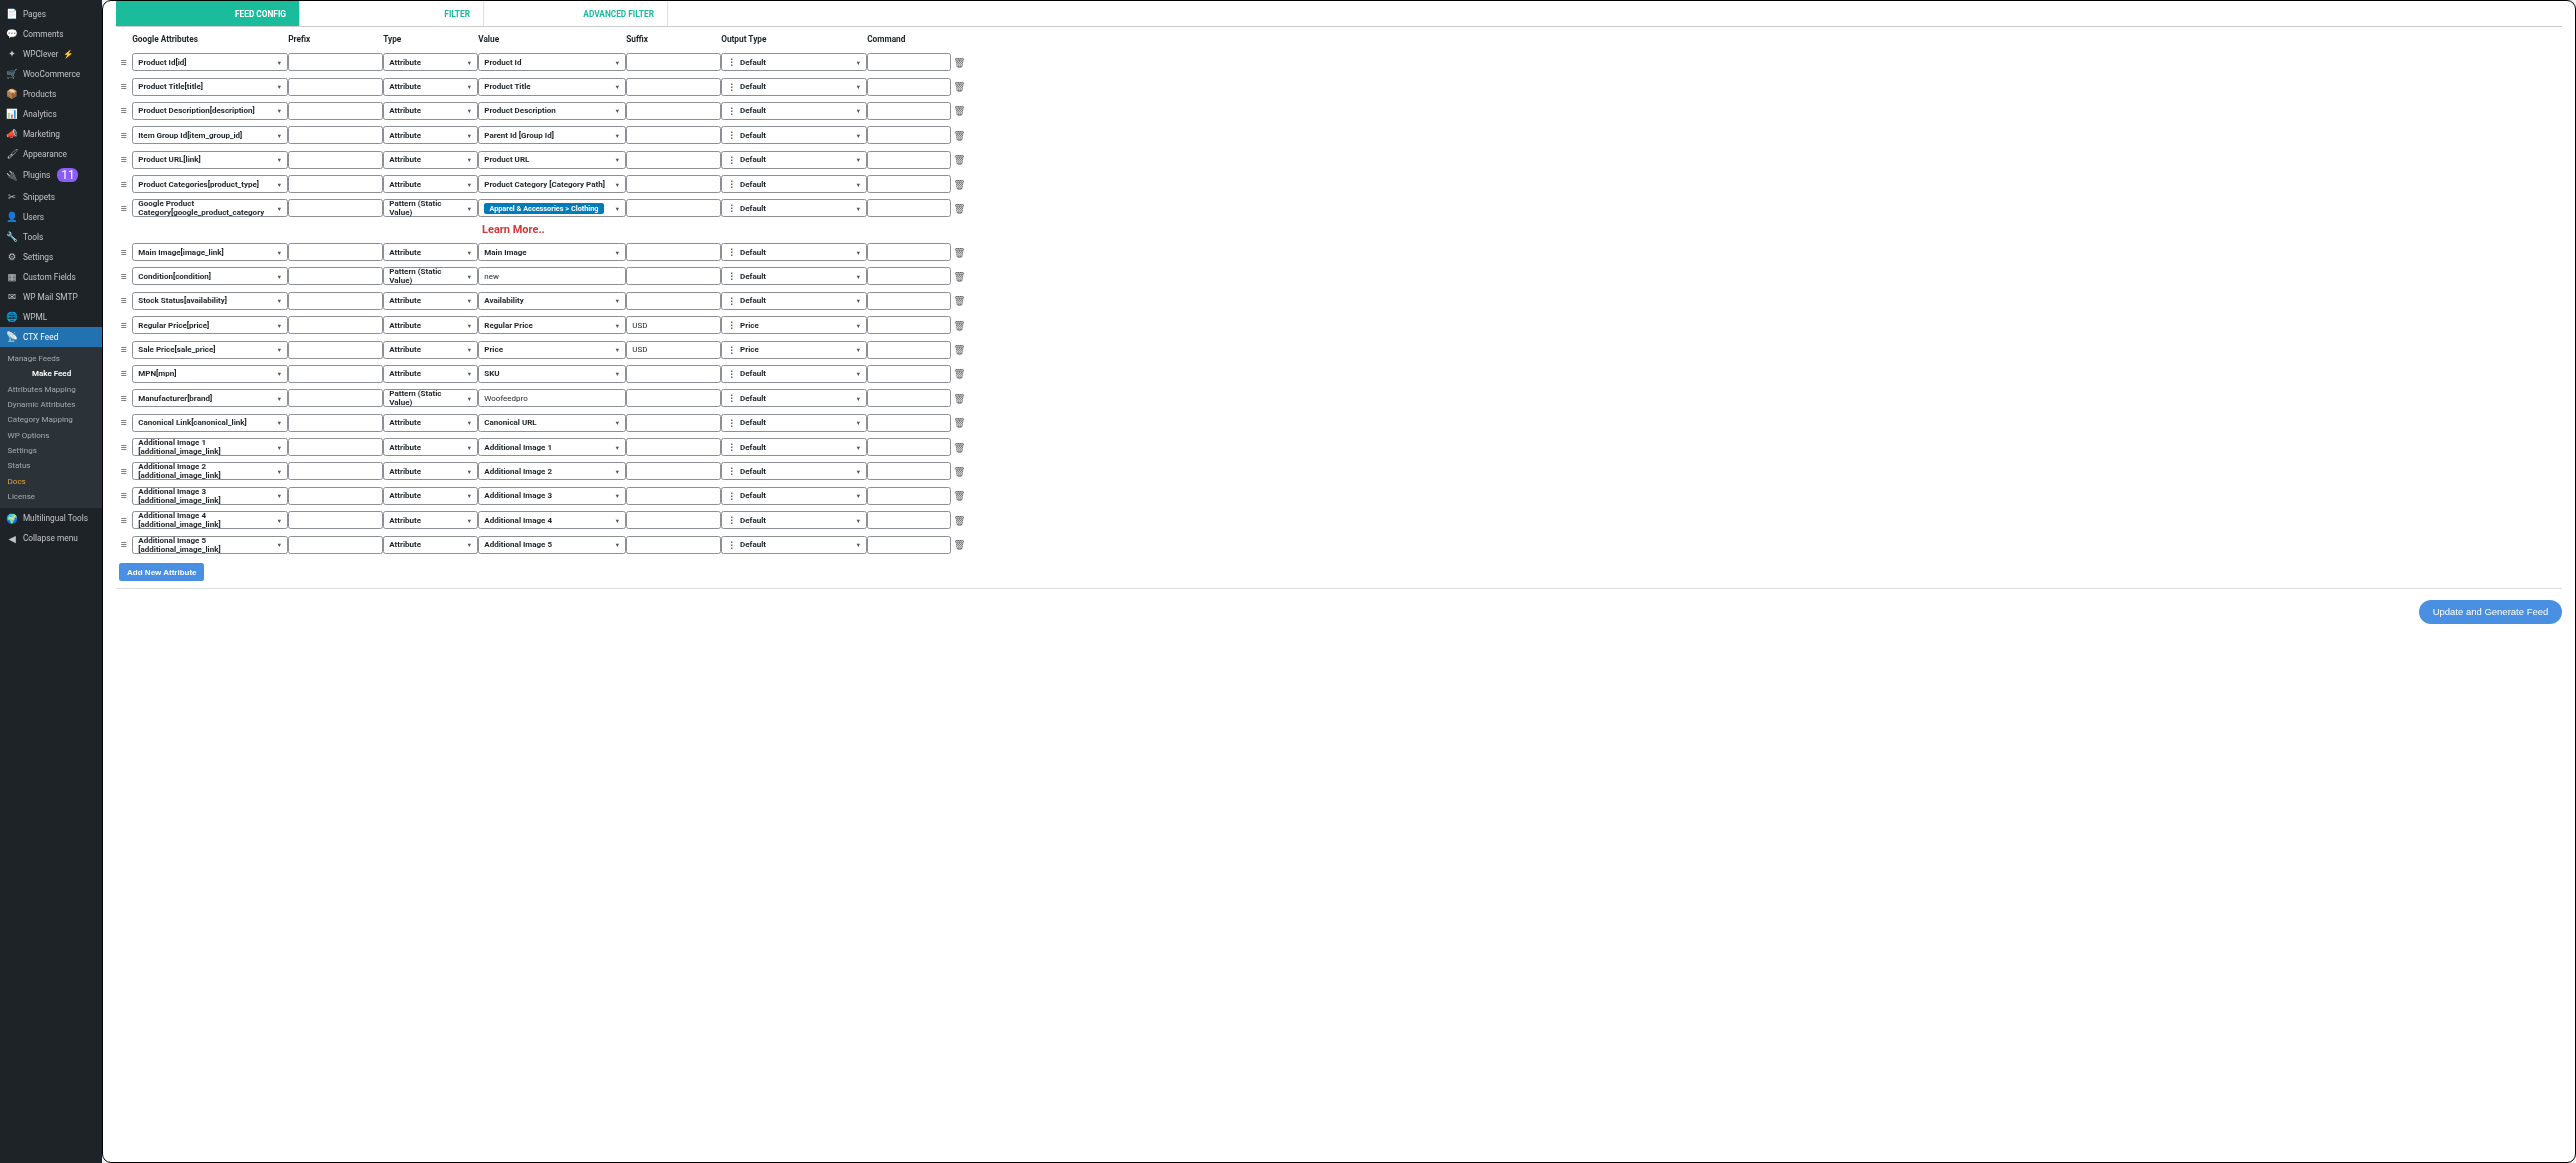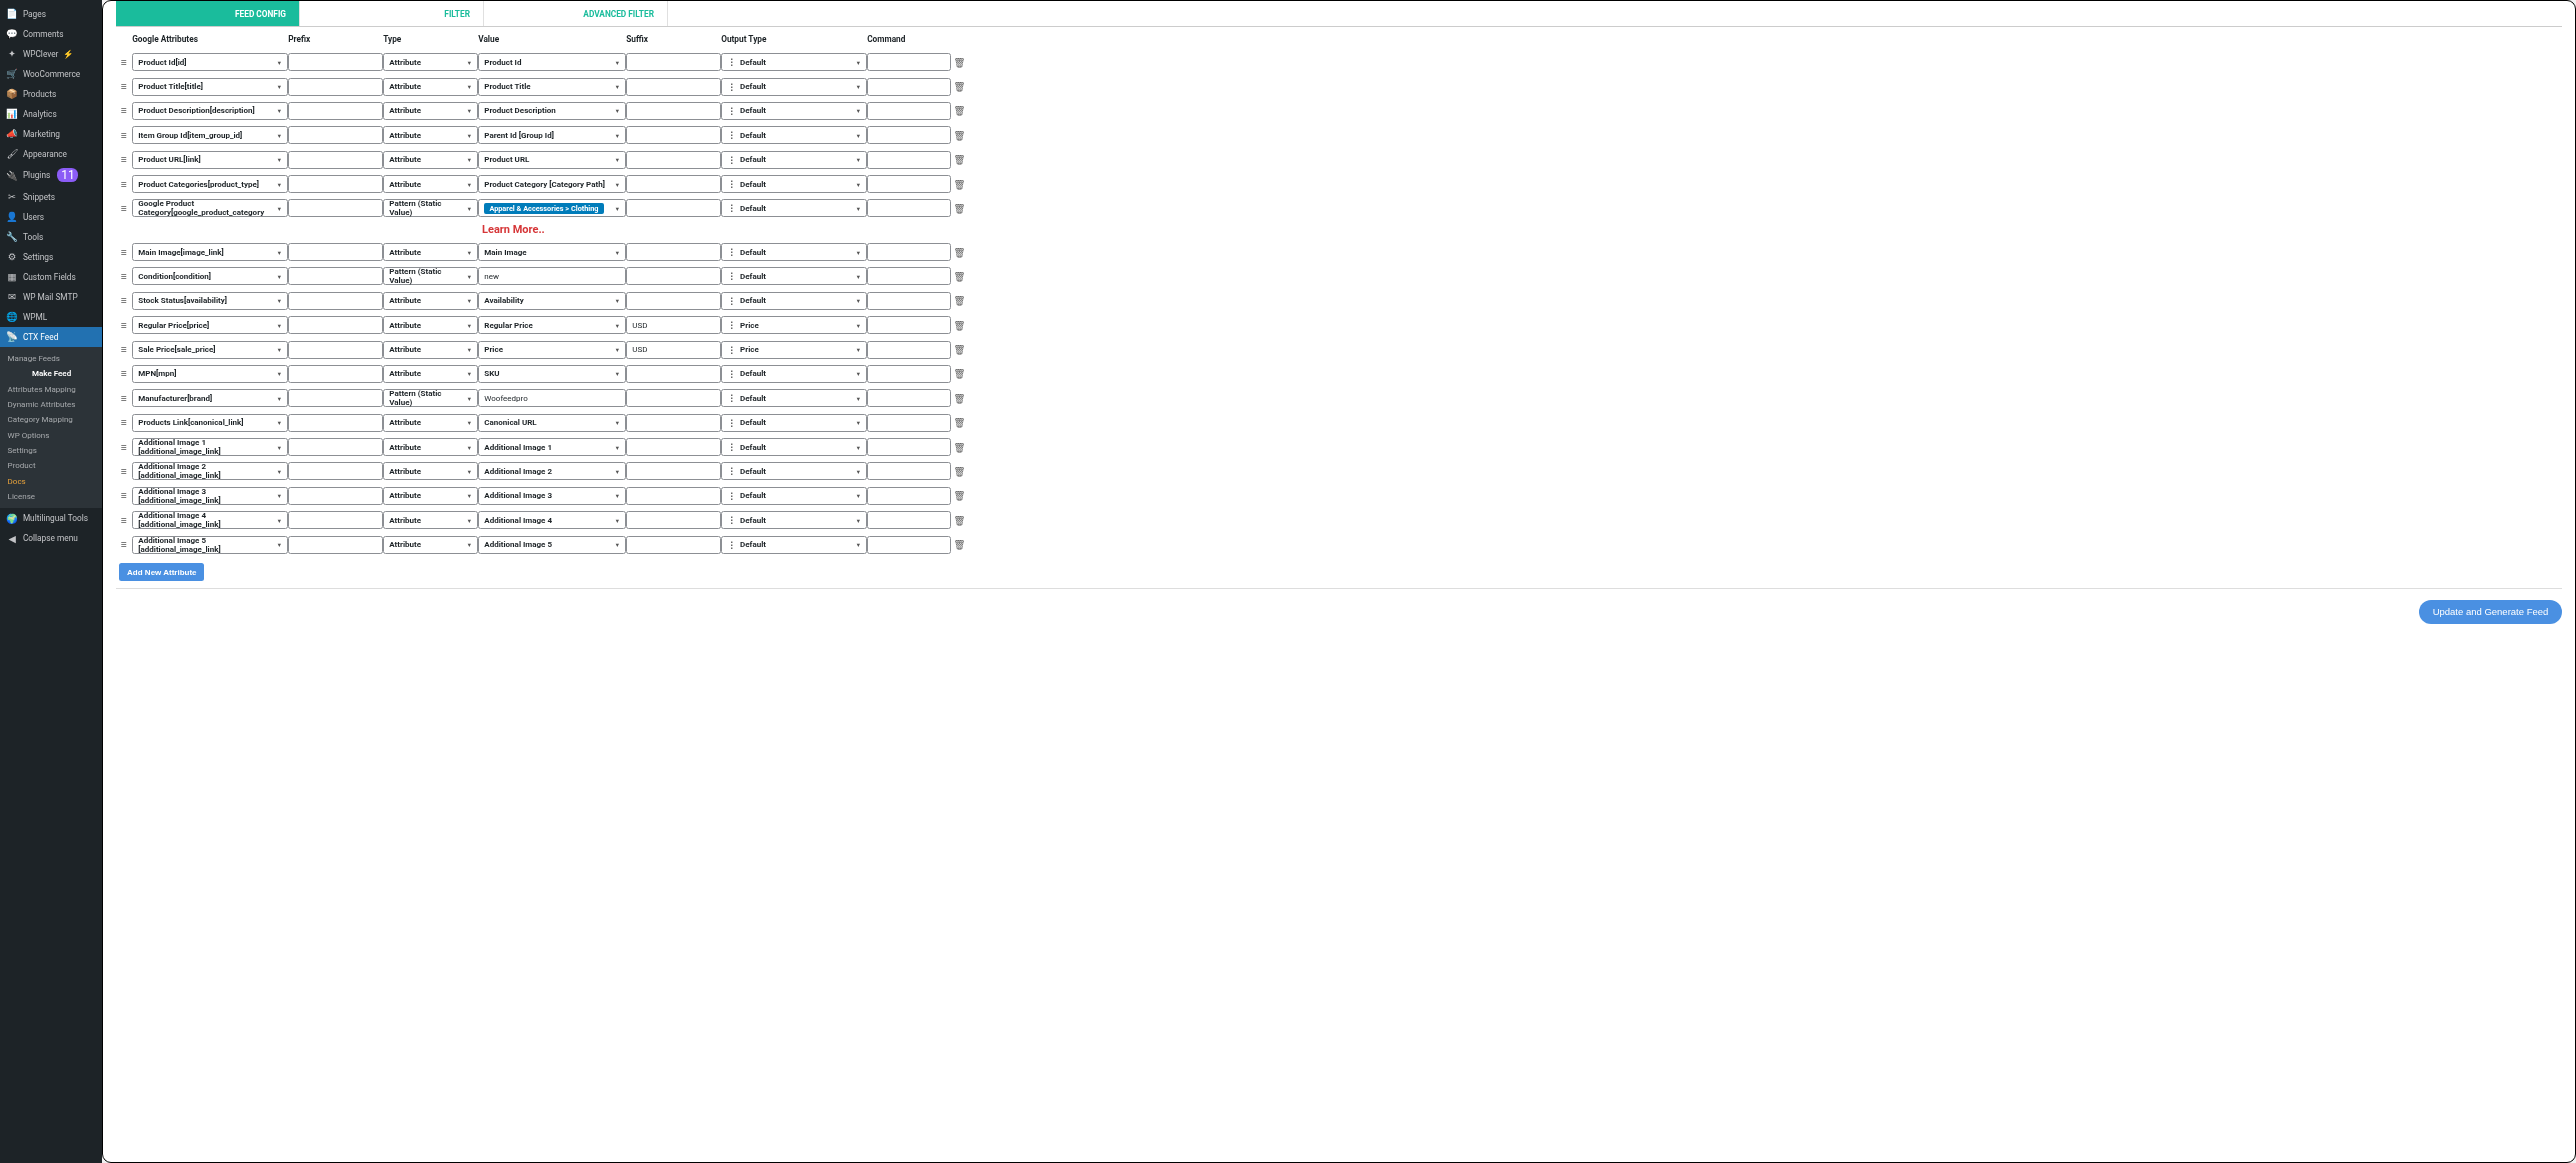--- a/index.html
+++ b/index.html
@@ -130,21 +130,21 @@
         <span>CTX Feed</span>
       </div>
       <div class="submenu">
         <div class="submenu-item">Manage Feeds</div>
         <div class="submenu-item current">Make Feed</div>
         <div class="submenu-item">Attributes Mapping</div>
         <div class="submenu-item">Dynamic Attributes</div>
         <div class="submenu-item">Category Mapping</div>
         <div class="submenu-item">WP Options</div>
         <div class="submenu-item">Settings</div>
-        <div class="submenu-item">Product</div>
+        <div class="submenu-item">Status</div>
         <div class="submenu-item docs">Docs</div>
         <div class="submenu-item">License</div>
       </div>
       <div class="sidebar-item">
         <span class="sidebar-icon">🌍</span>
         <span>Multilingual Tools</span>
       </div>
       <div class="sidebar-item">
         <span class="sidebar-icon">◀</span>
         <span>Collapse menu</span>
@@ -699,21 +699,21 @@
           </div>
           <div class="col-command">
             <div class="text-box"></div>
           </div>
           <div class="col-del"><span class="trash-icon">🗑</span></div>
         </div>
         <div class="data-row">
           <div class="col-handle"><span class="handle-icon">≡</span></div>
           <div class="col-attr">
             <div class="select-box">
-              <span>Products Link[canonical_link]</span>
+              <span>Canonical Link[canonical_link]</span>
               <span class="caret"></span>
             </div>
           </div>
           <div class="col-prefix">
             <div class="text-box"></div>
           </div>
           <div class="col-type">
             <div class="select-box">
               <span>Attribute</span>
               <span class="caret"></span>

